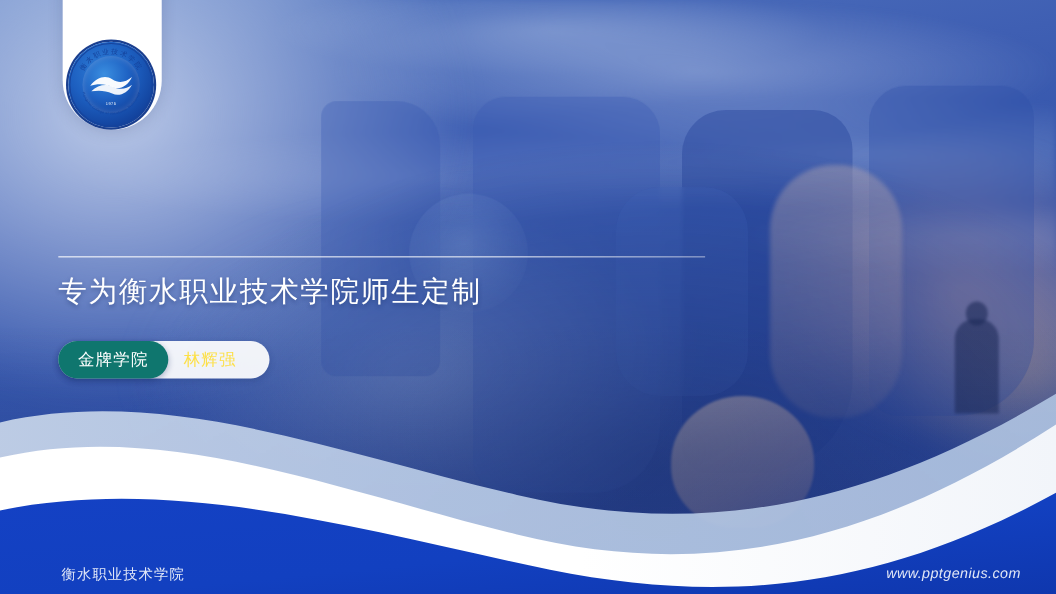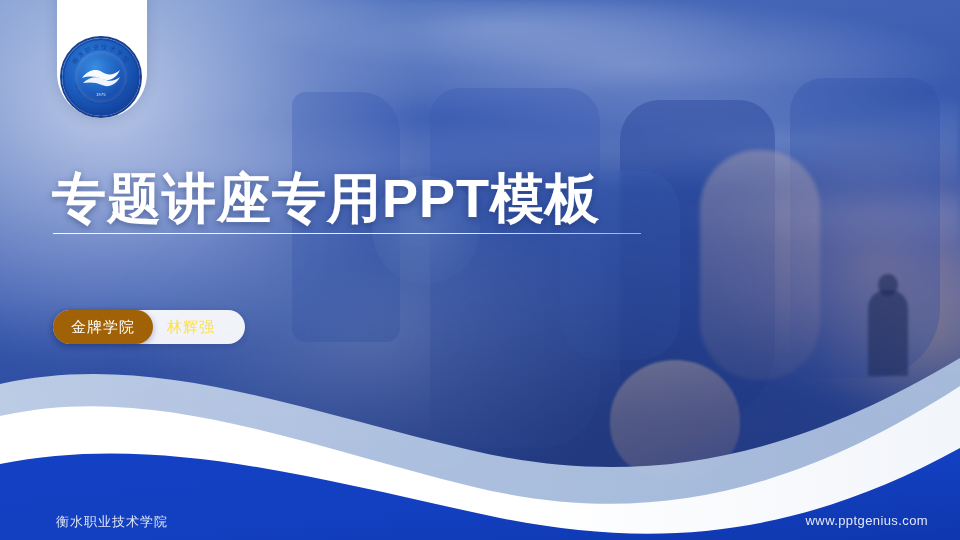--- a/index.html
+++ b/index.html
@@ -209,21 +209,21 @@
     border-radius: 17px;
     background: rgba(255,255,255,0.92);
     box-shadow: 0 2px 6px rgba(18,38,92,0.22);
   }
   .pill-blue {
     position: relative;
     z-index: 2;
     height: 34px;
     padding: 0 18px;
     border-radius: 17px;
-    background: #a16207;
+    background: #0f766e;
     color: #ffffff;
     font-size: 15px;
     letter-spacing: 1px;
     display: flex;
     align-items: center;
     justify-content: center;
     box-shadow: 0 2px 6px rgba(12,28,86,0.32);
   }
   .pill-name {
     position: relative;
@@ -249,20 +249,21 @@
     letter-spacing: 1px;
     color: rgba(255,255,255,0.88);
   }
   .footer-right {
     position: absolute;
     right: 32px;
     top: 513px;
     font-size: 13px;
     letter-spacing: 0.4px;
     color: rgba(255,255,255,0.88);
+    font-style: italic;
   }
 </style>
 </head>
 <body>
 
 <div id="slide">
 
   <div class="bg-base"></div>
   <div class="bg-clouds"></div>
   <div class="bg-warm"></div>
@@ -323,22 +324,22 @@
       <text font-size="3.1" fill="#14419a" font-family="'Liberation Sans', sans-serif" letter-spacing="0.25">
         <textPath href="#arcBot" startOffset="50%" text-anchor="middle">Hengshui College of Vocational Technology</textPath>
       </text>
 
       <path d="M20,40 C26,32 34,30 40,34 C46,38 52,37 58,32 C54,41 46,44 40,41 C34,38 26,38 20,40 Z" fill="#ffffff" opacity="0.97"></path>
       <path d="M21,45 C27,39 35,38 41,41 C47,44 53,43 58,39 C54,47 46,50 40,47 C34,44 27,44 21,45 Z" fill="#ffffff" opacity="0.92"></path>
       <text x="39" y="57.5" font-size="3.6" fill="#ffffff" text-anchor="middle" font-family="'Liberation Sans', sans-serif" letter-spacing="0.4">1975</text>
     </svg>
   </div>
 
-  <div class="title">专题讲座专用PPT模板</div>
   <div class="rule"></div>
+  <div class="subtitle">专为衡水职业技术学院师生定制</div>
 
   <div class="pill-row">
     <div class="pill-white"></div>
     <div class="pill-blue">金牌学院</div>
     <div class="pill-name">林辉强</div>
   </div>
 
   <div class="footer-left">衡水职业技术学院</div>
   <div class="footer-right">www.pptgenius.com</div>
 

